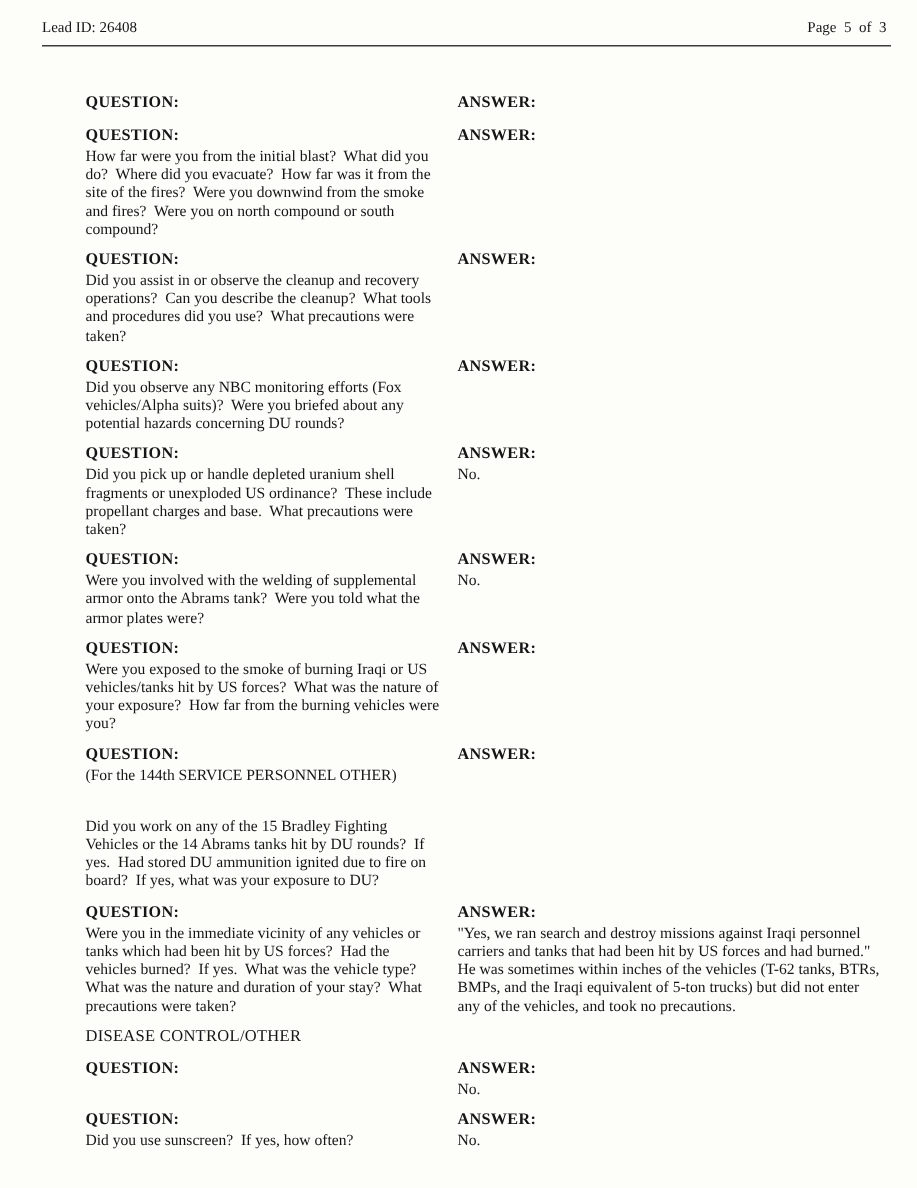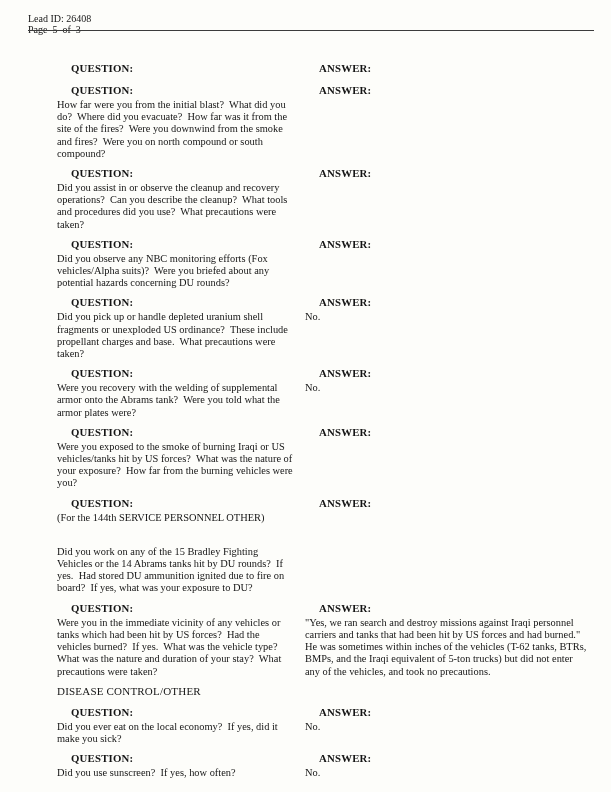--- a/index.html
+++ b/index.html
@@ -19,21 +19,20 @@
 
   .header {
     position: absolute;
     top: 13px;
     left: 28px;
     right: 20px;
     display: flex;
     justify-content: space-between;
     font-size: 10px;
     white-space: pre-wrap;
-    flex-direction: column;
   }
 
   .rule {
     position: absolute;
     top: 30px;
     left: 28px;
     right: 17px;
     border-top: 1px solid #3c3c3c;
   }
 
@@ -49,21 +48,21 @@
     grid-template-columns: 248px 1fr;
     margin-bottom: 7px;
   }
 
   .q-col { padding-right: 10px; }
 
   .label {
     font-weight: bold;
     font-size: 10.8px;
     line-height: 13px;
-    margin-left: 14px;
+    margin-left: 0;
     margin-bottom: 2px;
     letter-spacing: 0.2px;
   }
 
   .q-text, .a-text {
     font-size: 10.4px;
     line-height: 12.2px;
     white-space: pre-wrap;
   }
 
@@ -128,21 +127,21 @@
           <div class="q-text">Did you pick up or handle depleted uranium shell fragments or unexploded US ordinance?  These include propellant charges and base.  What precautions were taken?</div>
         </div>
         <div class="a-col">
           <div class="label">ANSWER:</div>
           <div class="a-text">No.</div>
         </div>
       </div>
       <div class="qa-row">
         <div class="q-col">
           <div class="label">QUESTION:</div>
-          <div class="q-text">Were you recovery with the welding of supplemental armor onto the Abrams tank?  Were you told what the armor plates were?</div>
+          <div class="q-text">Were you involved with the welding of supplemental armor onto the Abrams tank?  Were you told what the armor plates were?</div>
         </div>
         <div class="a-col">
           <div class="label">ANSWER:</div>
           <div class="a-text">No.</div>
         </div>
       </div>
       <div class="qa-row">
         <div class="q-col">
           <div class="label">QUESTION:</div>
           <div class="q-text">Were you exposed to the smoke of burning Iraqi or US vehicles/tanks hit by US forces?  What was the nature of your exposure?  How far from the burning vehicles were you?</div>
@@ -170,21 +169,20 @@
         </div>
         <div class="a-col">
           <div class="label">ANSWER:</div>
           <div class="a-text">"Yes, we ran search and destroy missions against Iraqi personnel carriers and tanks that had been hit by US forces and had burned."  He was sometimes within inches of the vehicles (T-62 tanks, BTRs, BMPs, and the Iraqi equivalent of 5-ton trucks) but did not enter any of the vehicles, and took no precautions.</div>
         </div>
       </div>
       <div class="section-heading">DISEASE CONTROL/OTHER</div>
       <div class="qa-row">
         <div class="q-col">
           <div class="label">QUESTION:</div>
-          <div class="q-text">Did you ever eat on the local economy?  If yes, did it make you sick?</div>
         </div>
         <div class="a-col">
           <div class="label">ANSWER:</div>
           <div class="a-text">No.</div>
         </div>
       </div>
       <div class="qa-row">
         <div class="q-col">
           <div class="label">QUESTION:</div>
           <div class="q-text">Did you use sunscreen?  If yes, how often?</div>

